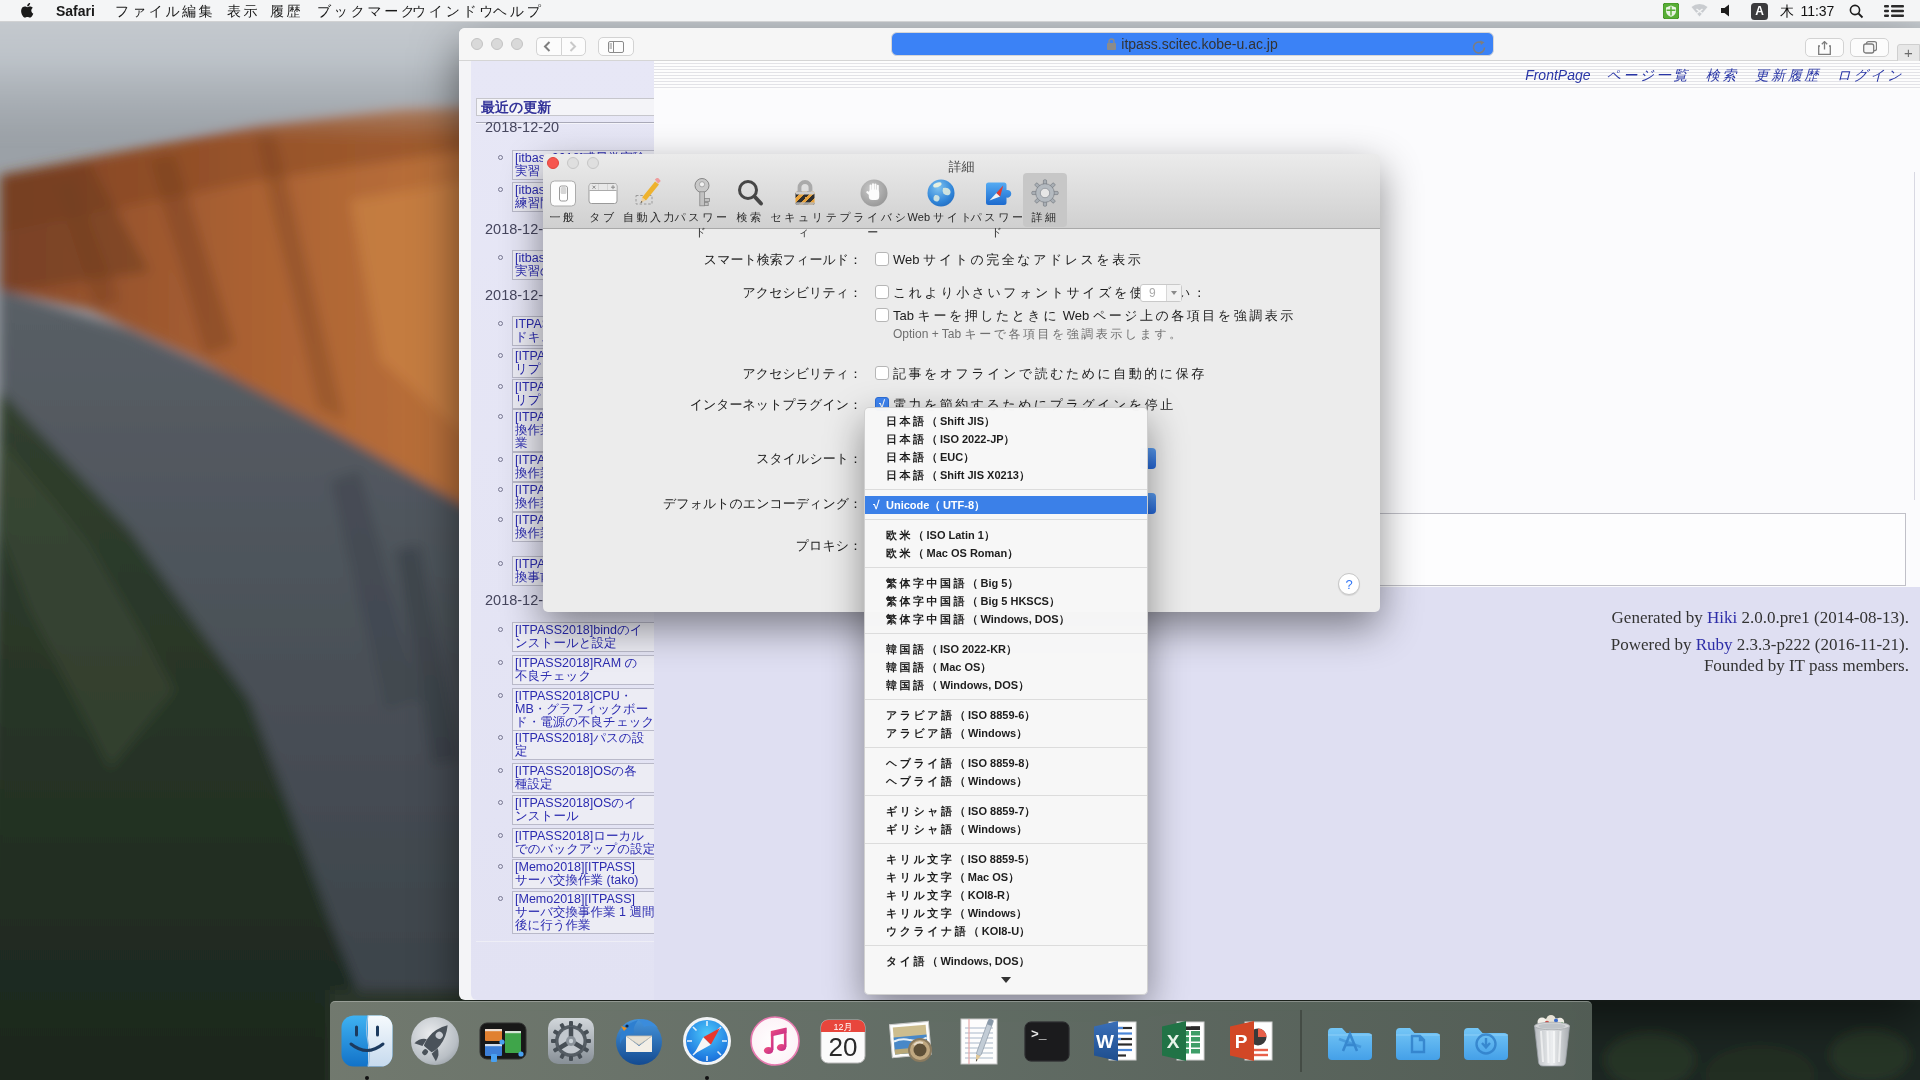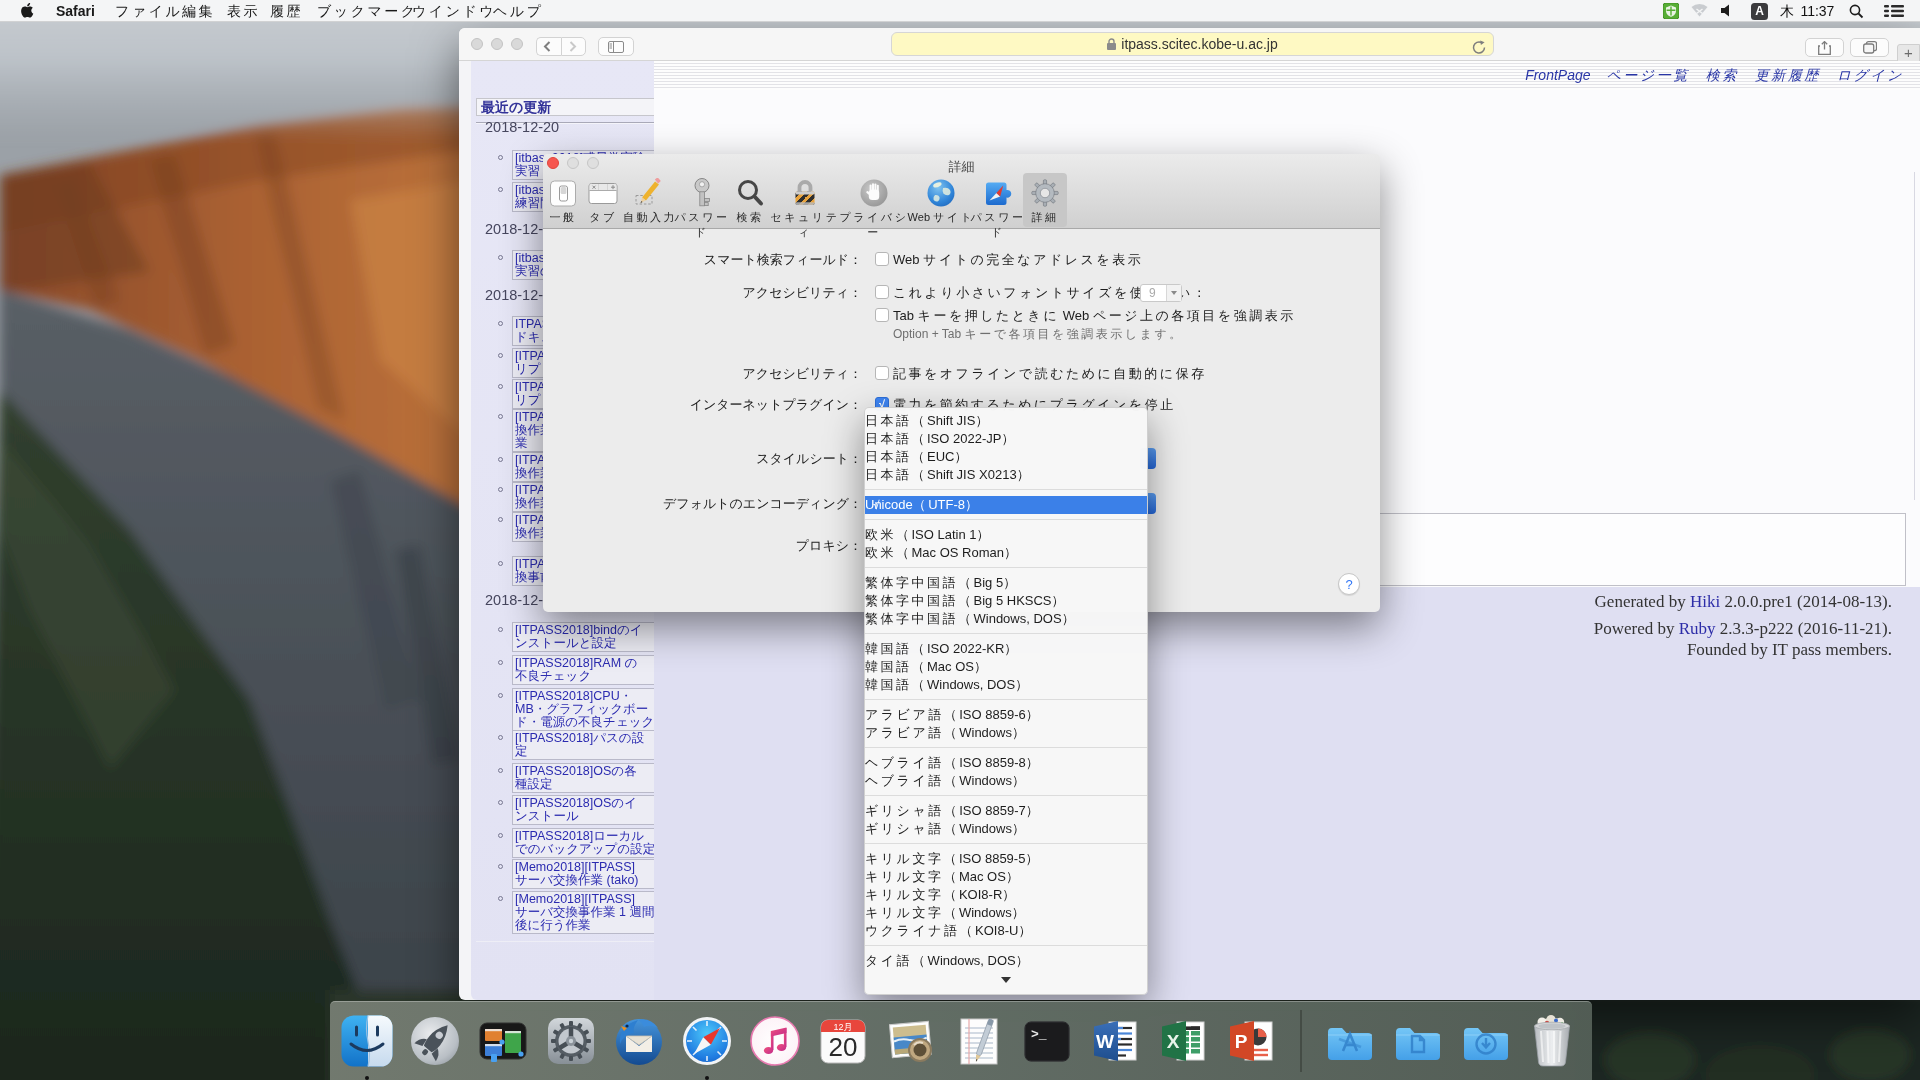--- a/index.html
+++ b/index.html
@@ -10,54 +10,54 @@
   
   #menubar { position:absolute; left:0; top:0; width:1920px; height:22px; background:#f4f5f6; border-bottom:1px solid rgba(0,0,0,.14); z-index:50; }
   #menubar .mi { position:absolute; top:0; height:22px; line-height:22px; font-size:14px; color:#191919; }
   .jt { letter-spacing:2.5px; }
 
   
   #win { position:absolute; left:459px; top:28px; width:1461px; height:972px; border-radius:6px 0 0 6px; background:#f4f4f7; box-shadow:0 18px 45px rgba(0,0,0,.5); z-index:10; }
   #toolbar { position:absolute; left:0; top:0; width:1461px; height:33px; background:#f6f6f6; border-bottom:1px solid #d5d5d5; border-radius:6px 0 0 0; }
   .tl { position:absolute; top:38px; width:12px; height:12px; border-radius:50%; background:#d9d9d9; border:1px solid #c3c3c3; }
   .tbtn { position:absolute; border:1px solid #d3d3d3; background:#fcfcfc; border-radius:5px; }
-  #urlfield { position:absolute; left:432px; top:4px; width:603px; height:24px; background:#fef9c3; border:1px solid #d6d6d6; border-radius:6px; text-align:center; font-size:14px; color:#333; line-height:23px; }
+  #urlfield { position:absolute; left:432px; top:4px; width:603px; height:24px; background:#3b82f6; border:1px solid #d6d6d6; border-radius:6px; text-align:center; font-size:14px; color:#333; line-height:23px; }
 
   
   #sidebar { position:absolute; left:0; top:33px; width:189px; height:939px; background:linear-gradient(180deg,#e7e7f6 0%,#e2e2f3 100%); border-radius:0 0 0 6px; overflow:hidden;margin-left:12px; }
   .sbox { position:absolute; left:41px; background:#ececf4; border:1px solid #b9b9c9; font-size:12.5px; line-height:13px; color:#2b2bb0; padding:1px 2px; overflow:hidden; }
   .sdate { position:absolute; left:14px; font-size:14.5px; color:#46465e; }
   .sbul { position:absolute; left:27px; width:5px; height:5px; border:1.5px solid #777790; border-radius:50%; background:transparent; }
 
   
   #main { position:absolute; left:195px; top:33px; width:1266px; height:939px; background:#fbfbfd; overflow:hidden; }
   #hdrband { position:absolute; left:0; top:0; width:1266px; height:29px; background:repeating-linear-gradient(180deg,#fdfdfd 0 2px,#e3e3e7 2px 3px); }
   #hdrband .hlink { float:right; font-size:14px; color:#2936a6; line-height:29px; margin-right:16px;font-style:italic; }
   #pgtitle { position:absolute; left:20px; top:43px; font-size:47px; font-weight:bold; color:#4d5e73; letter-spacing:0.5px; -webkit-text-stroke:1.3px #4d5e73; }
   #secline { position:absolute; left:1260px; top:111px; width:1px; height:328px; background:#d8d8e2; }
   #formbox { position:absolute; left:8px; top:452px; width:1244px; height:73px; background:#fdfdfe; border:1px solid #c0c0c8; }
   #footer { position:absolute; left:0; top:526px; width:1266px; height:413px; background:#dfdff2; font-family:"Liberation Serif",serif; font-size:17px; color:#333; }
-  #footer div { position:absolute; right:28px; white-space:nowrap; }
+  #footer div { position:absolute; right:11px; white-space:nowrap;margin-top:16px; }
   #footer a { color:#2d2da8; }
 
   
   #dlg { position:absolute; left:543px; top:154px; width:837px; height:458px; border-radius:5px; background:#ececec; box-shadow:0 15px 40px rgba(0,0,0,.45); z-index:20; }
   #dlgbar { position:absolute; left:0; top:0; width:837px; height:75px; border-radius:5px 5px 0 0; background:linear-gradient(180deg,#ebebeb 0%,#dcdcdc 55%,#d0d0d0 100%); border-bottom:1px solid #a9a9a9; }
   #dlgtitle { position:absolute; left:0; top:4px; width:837px; text-align:center; font-size:13px; color:#454545; }
   .dtl { position:absolute; top:3px; width:12px; height:12px; border-radius:50%; }
   .tbi { position:absolute; top:24px; text-align:center; }
   .tbi .lab { font-size:11px; color:#262626; margin-top:2px; }
   .tbi svg { display:block; margin:0 auto; }
   .lbl { position:absolute; left:19px; width:300px; text-align:right; font-size:13px; color:#1c1c1c; white-space:nowrap; }
   .ckb { position:absolute; width:14px; height:14px; background:#fff; border:1px solid #b6b6b6; border-radius:3px; }
   .ctx { position:absolute; font-size:13px; color:#1c1c1c; white-space:nowrap; }
 
   
   #menu { position:absolute; left:864px; top:407px; width:284px; height:588px; background:rgba(247,247,247,.98); border:1px solid rgba(0,0,0,.16); border-radius:5px; box-shadow:0 14px 38px rgba(0,0,0,.42); z-index:30; padding-top:4px; }
-  .mrow { height:18px; line-height:18px; font-size:13px; color:#1d1d1d; white-space:nowrap; }
+  .mrow { height:18px; line-height:18px; font-size:11px; color:#1d1d1d; padding-left:21px; white-space:nowrap;font-weight:bold; }
   .msep { height:12px; position:relative; }
   .msep:after { content:""; position:absolute; left:0; right:0; top:5px; height:1px; background:#dcdcdc; }
   .msel { background:#3b80e8; color:#fff; height:18px; position:relative; }
   .msel:before { content:"\221A"; position:absolute; left:8px; font-size:12px; }
 
   
   #dock { position:absolute; left:330px; top:1001px; width:1262px; height:79px; z-index:40;
     background:linear-gradient(90deg,rgba(116,124,113,.97),rgba(101,112,104,.97) 45%,rgba(84,95,87,.97));
     border-radius:5px 5px 0 0; border-top:1px solid rgba(255,255,255,.28); }
   .dicon { position:absolute; top:12px; width:54px; height:54px; }

